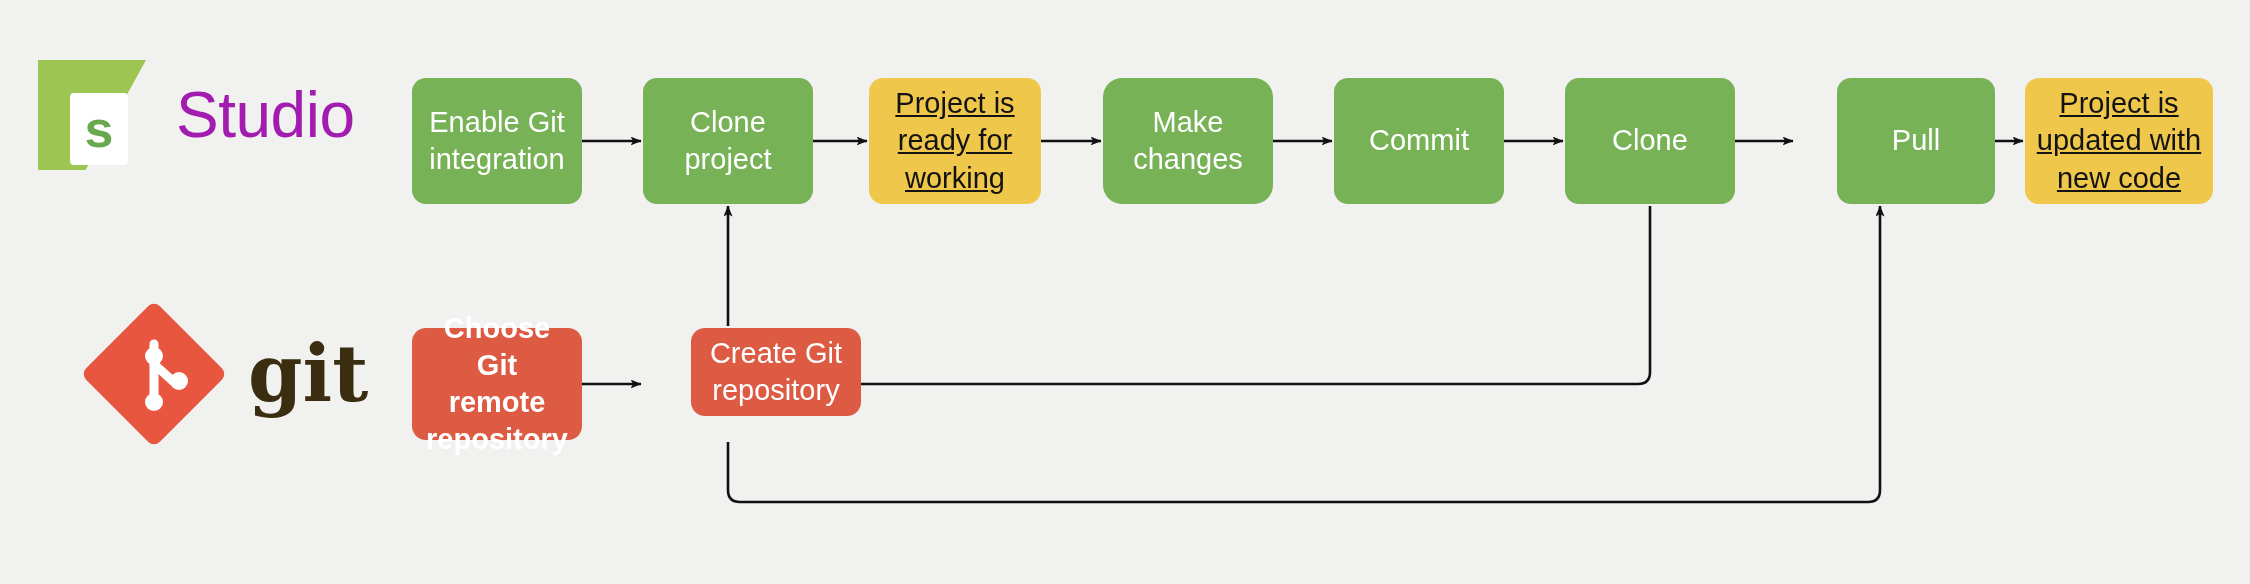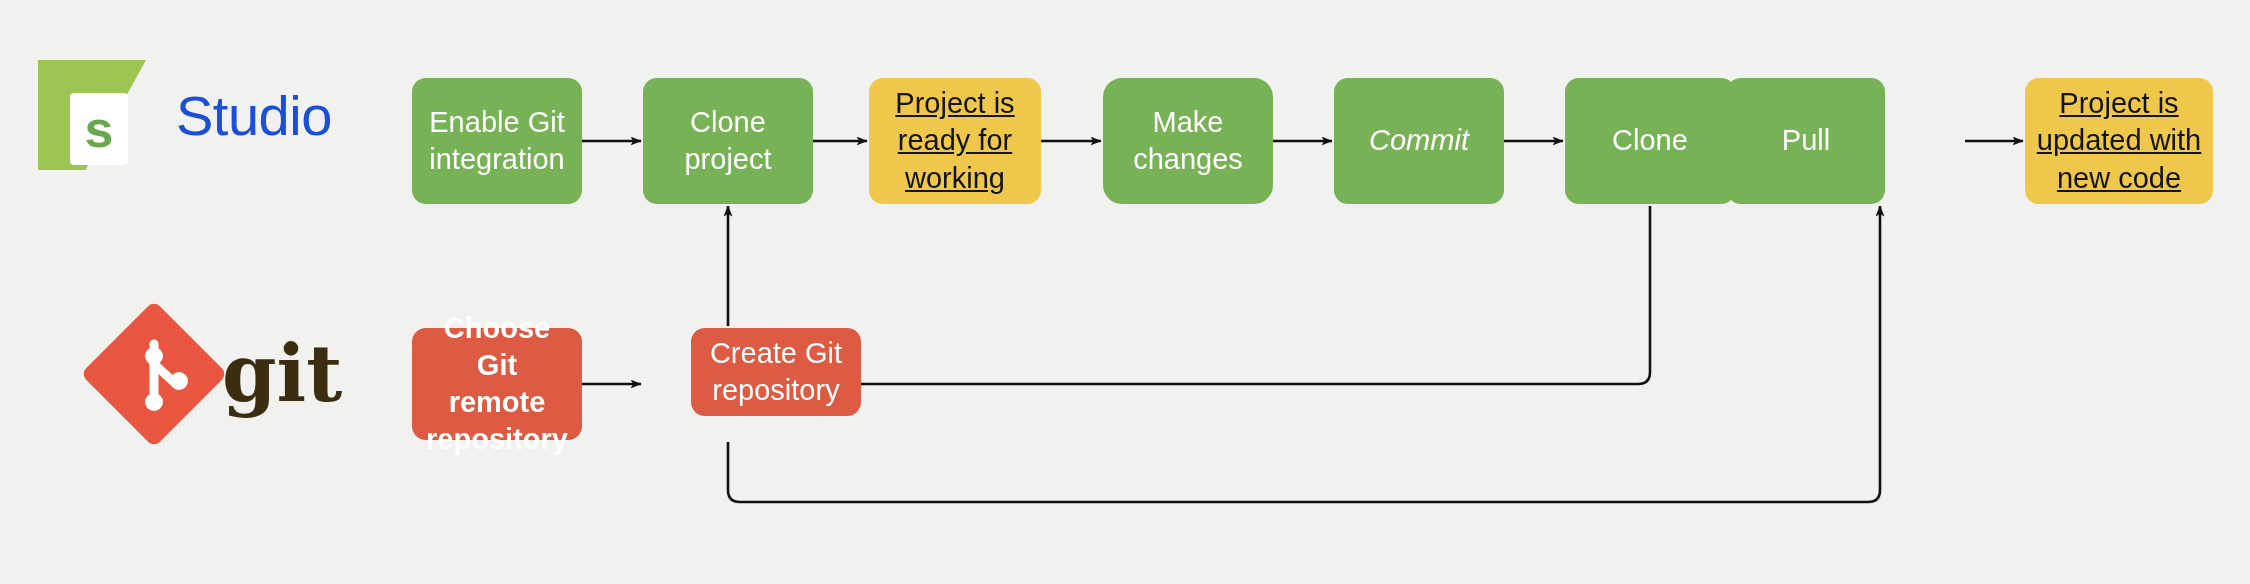--- a/index.html
+++ b/index.html
@@ -38,38 +38,38 @@
     background: #ffffff;
     border-radius: 4px;
     display: flex; align-items: center; justify-content: center;
     font-weight: bold;
     font-size: 52px;
     color: #6aa84f;
     line-height: 1;
   }
   .studio-word {
     margin-left: 30px;
-    font-size: 56px;
-    color: #1d4ed8;
+    font-size: 64px;
+    color: #a21caf;
     letter-spacing: -0.5px;
     white-space: nowrap;
   }
 
   #git-brand { left: 96px; top: 318px; height: 112px; }
   .git-mark { position: relative; width: 116px; height: 112px; flex: none; }
   .git-diamond {
     position: absolute; left: 6px; top: 4px;
     width: 104px; height: 104px;
     background: #e8563f;
     transform: rotate(45deg);
     border-radius: 8px;
   }
   .git-glyph { position: absolute; left: 0; top: 0; }
   .git-word {
-    margin-left: 10px;
+    margin-left: 36px;
     font-family: "DejaVu Serif", serif;
     font-weight: bold;
     font-size: 78px;
     color: #3b2d10;
     line-height: 1;
     white-space: nowrap;
   }
 
   
   .node {
@@ -151,25 +151,25 @@
   <div class="node green" style="left:643px;top:78px;width:170px;height:126px;">Clone
 project</div>
 
   <div class="node yellow" style="left:869px;top:78px;width:172px;height:126px;">Project is
 ready for
 working</div>
 
   <div class="node green" style="left:1103px;top:78px;width:170px;height:126px;border-radius:19px;">Make
 changes</div>
 
-  <div class="node green" style="left:1334px;top:78px;width:170px;height:126px;font-style:italic;">Commit</div>
+  <div class="node green" style="left:1334px;top:78px;width:170px;height:126px;">Commit</div>
 
   <div class="node green" style="left:1565px;top:78px;width:170px;height:126px;">Clone</div>
 
-  <div class="node green" style="left:1727px;top:78px;width:158px;height:126px;">Pull</div>
+  <div class="node green" style="left:1837px;top:78px;width:158px;height:126px;">Pull</div>
 
   <div class="node yellow" style="left:2025px;top:78px;width:188px;height:126px;">Project is
 updated with
 new code</div>
 
   <div class="node red" style="left:412px;top:328px;width:170px;height:112px;font-weight:bold;">Choose Git
 remote
 repository</div>
 
   <div class="node red" style="left:643px;top:328px;width:170px;height:88px;margin-left:48px;">Create Git

